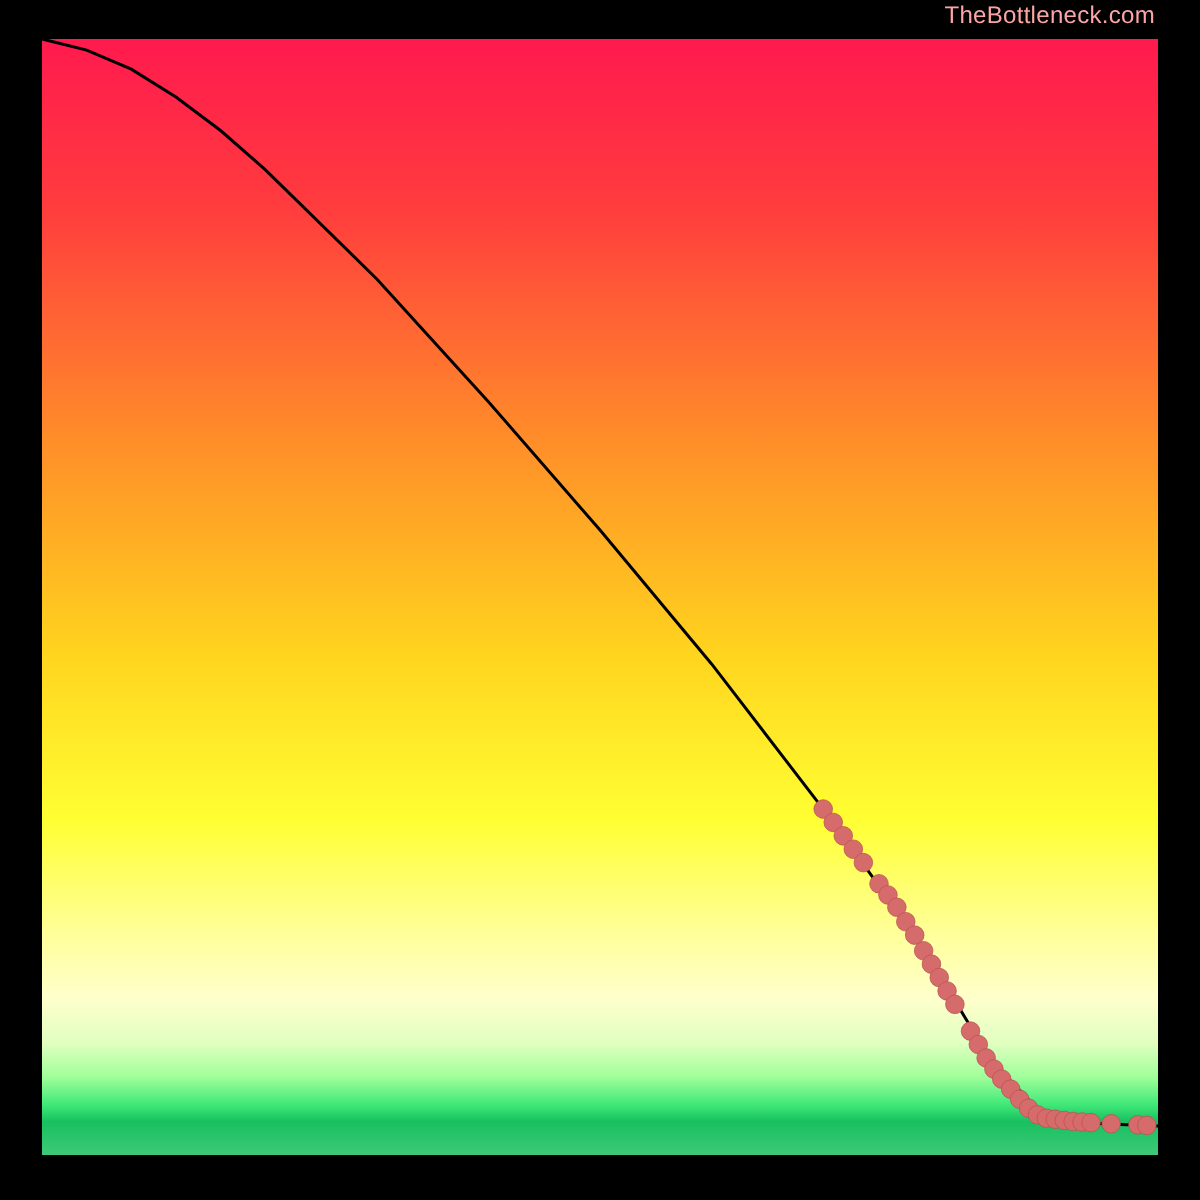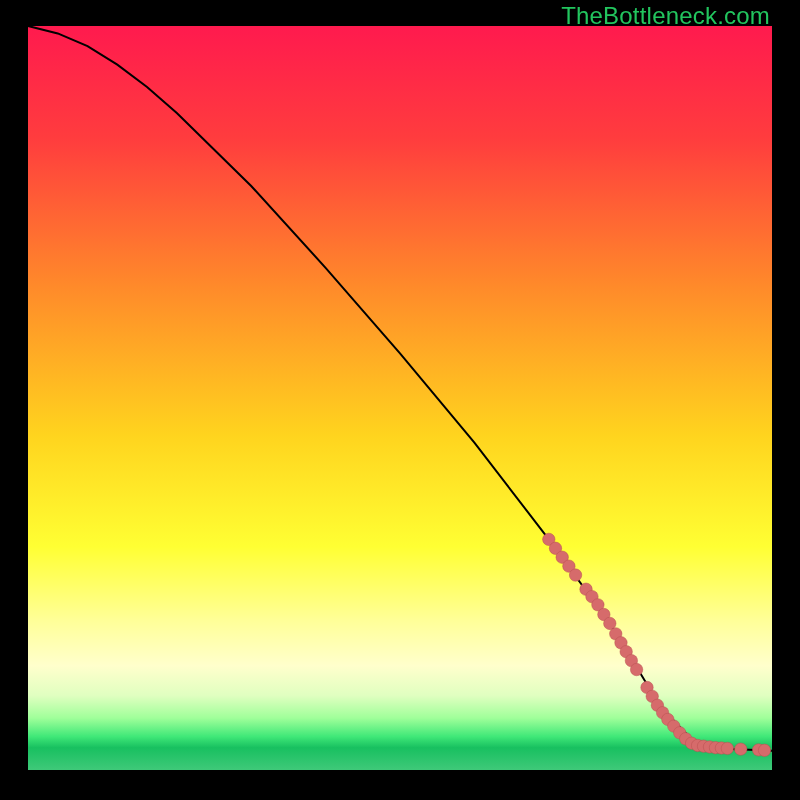--- a/index.html
+++ b/index.html
@@ -23,22 +23,22 @@
     position: absolute;
     left: 0;
     top: 0;
     width: 100%;
     height: 100%;
   }
   .watermark {
     position: absolute;
     top: 2px;
     right: 30px;
-    color: #22c55e;
-    font-size: 24px;
+    color: #fca5a5;
+    font-size: 16px;
     font-weight: 500;
     letter-spacing: 0.2px;
   }
   svg.curve {
     position: absolute;
     left: 0;
     top: 0;
     width: 100%;
     height: 100%;
     overflow: visible;

